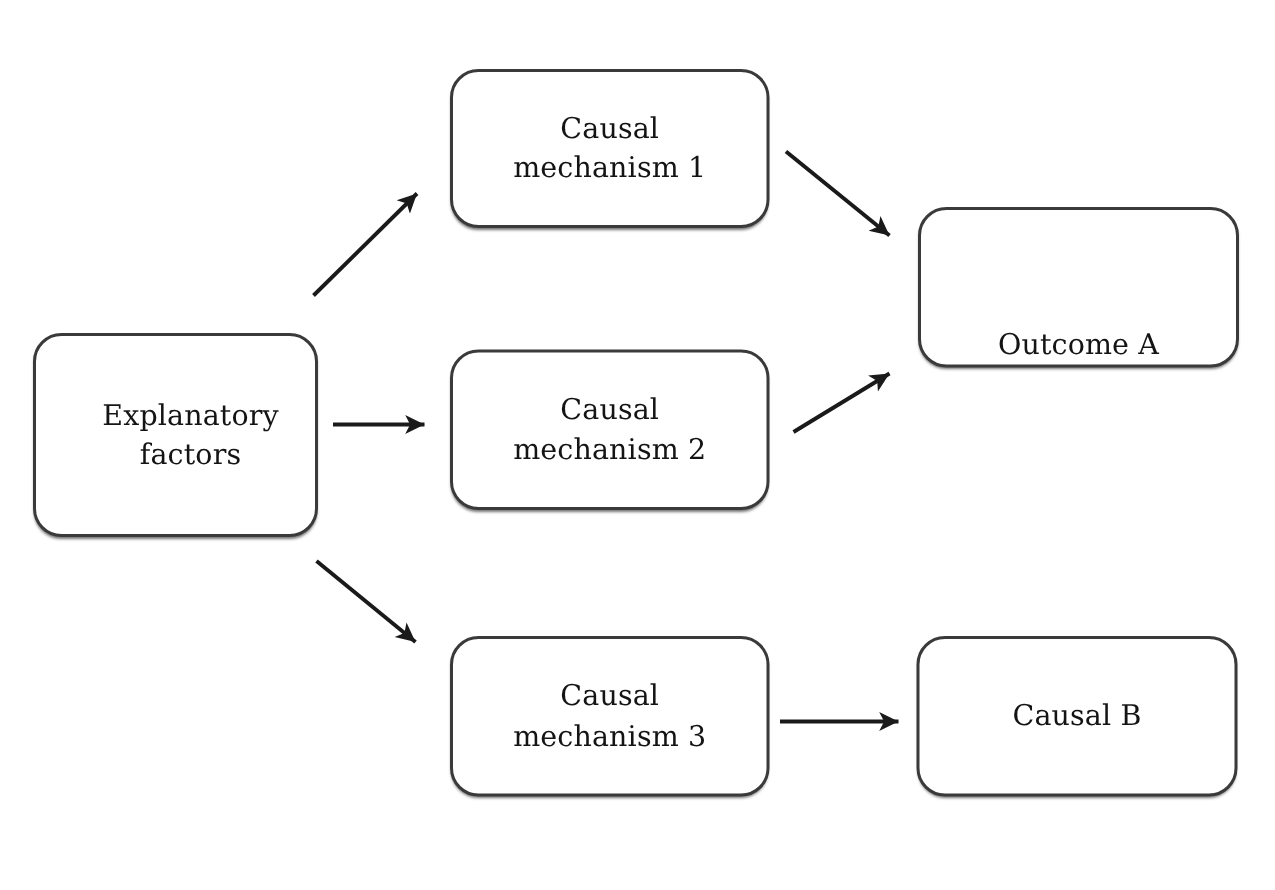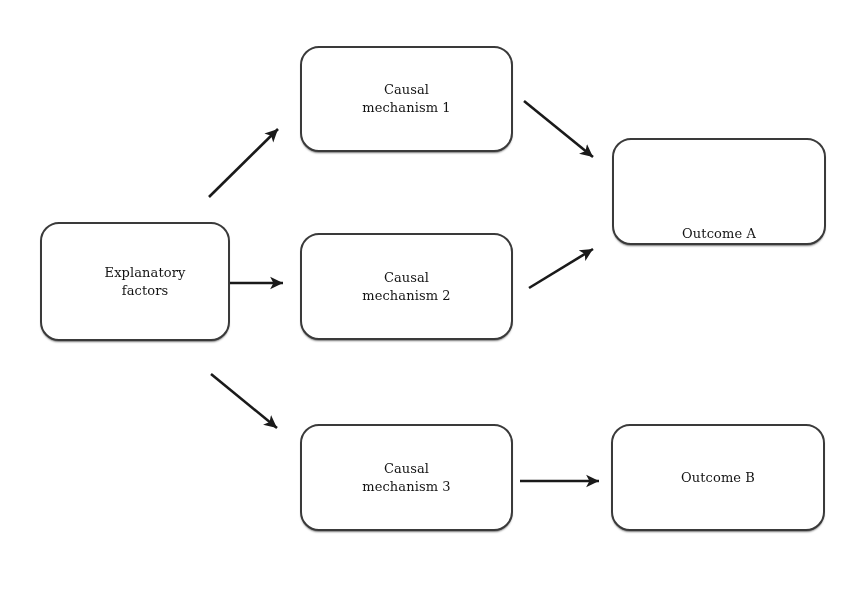--- a/index.html
+++ b/index.html
@@ -29,26 +29,26 @@
     border: 2px solid #3a3a3a;
     border-radius: 19px;
     box-shadow: 0 2px 2px -1px rgba(0,0,0,0.55);
     display: flex;
     align-items: center;
     justify-content: center;
     text-align: center;
   }
   .node-label {
     white-space: pre-line;
-    font-size: 13px;
+    font-size: 19px;
     line-height: 1.38;
     color: #141414;
     letter-spacing: 0.1px;
   }
-  #node-explanatory { left: 40px;  top: 222px; width: 190px; height: 119px; padding-left: 20px; }
+  #node-explanatory { left: 22px;  top: 222px; width: 190px; height: 136px; padding-left: 20px; }
   #node-mechanism1  { left: 300px; top: 46px;  width: 213px; height: 106px; }
   #node-mechanism2  { left: 300px; top: 233px; width: 213px; height: 107px; }
   #node-mechanism3  { left: 300px; top: 424px; width: 213px; height: 107px; }
   #node-outcome-a   { left: 612px; top: 138px; width: 214px; height: 107px; align-items: flex-end; }
   #node-outcome-b   { left: 611px; top: 424px; width: 214px; height: 107px; }
 </style>
 </head>
 <body>
 
 <div id="canvas">
@@ -85,16 +85,16 @@
   <div class="node" id="node-mechanism3">
     <span class="node-label">Causal
 mechanism 3</span>
   </div>
 
   <div class="node" id="node-outcome-a">
     <span class="node-label">Outcome A</span>
   </div>
 
   <div class="node" id="node-outcome-b">
-    <span class="node-label">Outcome B</span>
+    <span class="node-label">Causal B</span>
   </div>
 
 </div>
 
 </body></html>

